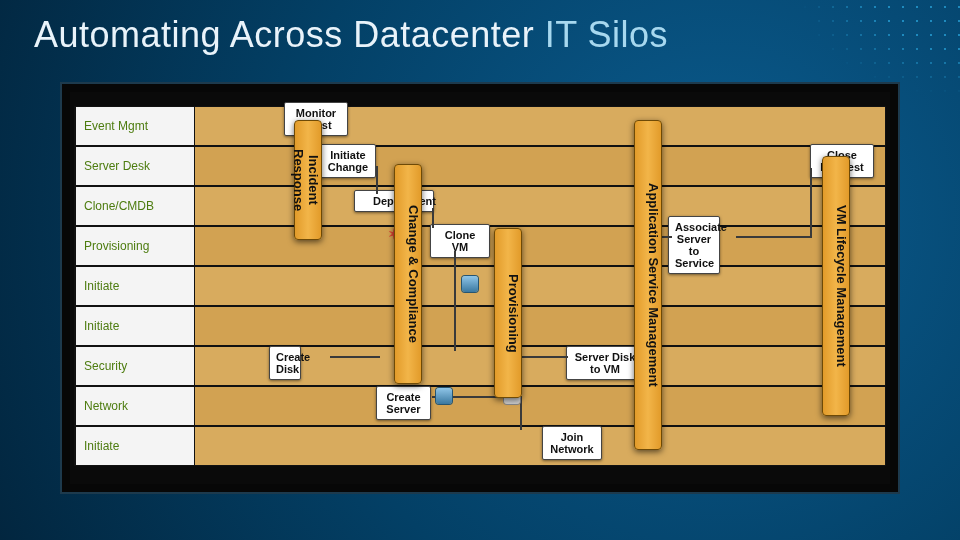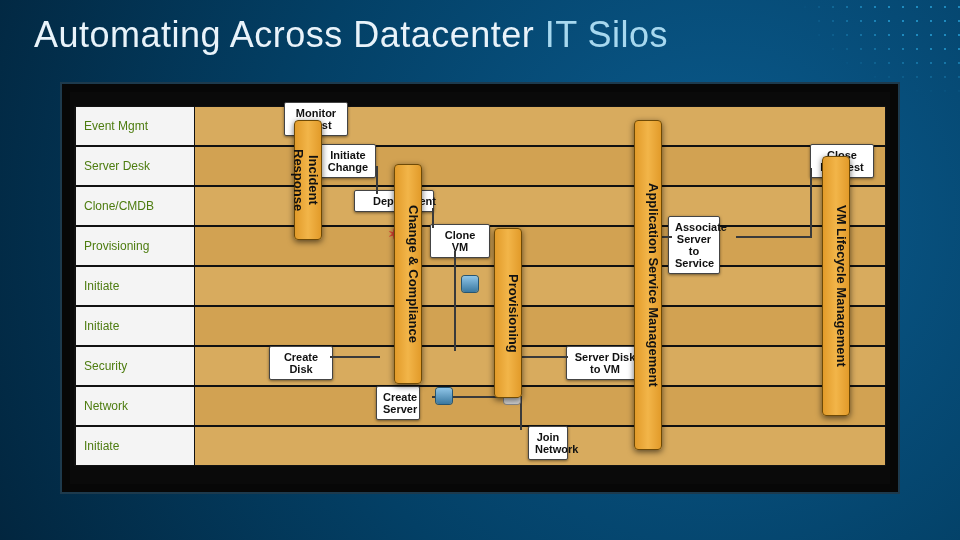--- a/index.html
+++ b/index.html
@@ -121,24 +121,24 @@
     <div class="row" style="top:330px">
         <div class="rowlabel">Initiate</div>
       </div>
 
     <div class="pbox" style="top:6px; left:210px; width:64px">Monitor Guest</div>
     <div class="pbox" style="top:48px; left:246px; width:56px">Initiate Change</div>
     <div class="pbox" style="top:48px; left:736px; width:64px">Close Request</div>
     <div class="pbox" style="top:94px; left:280px; width:80px; padding-left:18px">Deployment</div>
     <div class="pbox" style="top:128px; left:356px; width:60px">Clone VM</div>
     <div class="pbox" style="top:120px; left:594px; width:52px">Associate Server to Service</div>
-    <div class="pbox" style="top:250px; left:195px; width:64px">Create Disk</div>
+    <div class="pbox" style="top:250px; left:195px; width:32px">Create Disk</div>
     <div class="pbox" style="top:250px; left:492px; width:78px">Server Disk to VM</div>
-    <div class="pbox" style="top:290px; left:302px; width:44px">Create Server</div>
-    <div class="pbox" style="top:330px; left:454px; width:40px">Join Network</div>
+    <div class="pbox" style="top:290px; left:302px; width:55px">Create Server</div>
+    <div class="pbox" style="top:330px; left:468px; width:60px">Join Network</div>
 
     <div class="line" style="top:32px; left:242px; width:2px; height:22px"></div>
     <div class="line" style="top:70px; left:302px; width:2px; height:28px"></div>
     <div class="line" style="top:112px; left:358px; width:2px; height:20px"></div>
     <div class="line" style="top:155px; left:380px; width:2px; height:100px"></div>
     <div class="line" style="top:260px; left:256px; width:50px; height:2px"></div>
     <div class="line" style="top:300px; left:358px; width:90px; height:2px"></div>
     <div class="line" style="top:300px; left:446px; width:2px; height:34px"></div>
     <div class="line" style="top:260px; left:448px; width:46px; height:2px"></div>
     <div class="line" style="top:140px; left:560px; width:38px; height:2px"></div>

